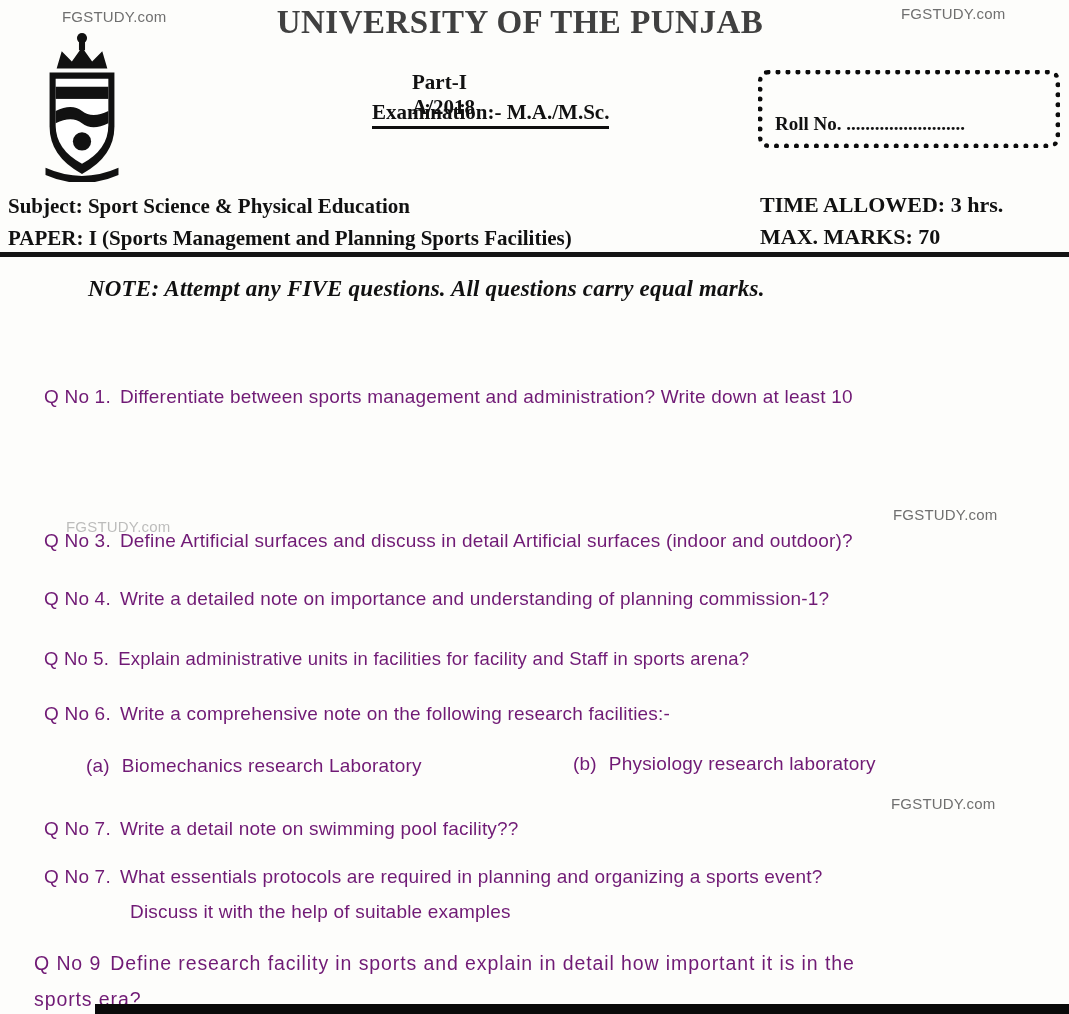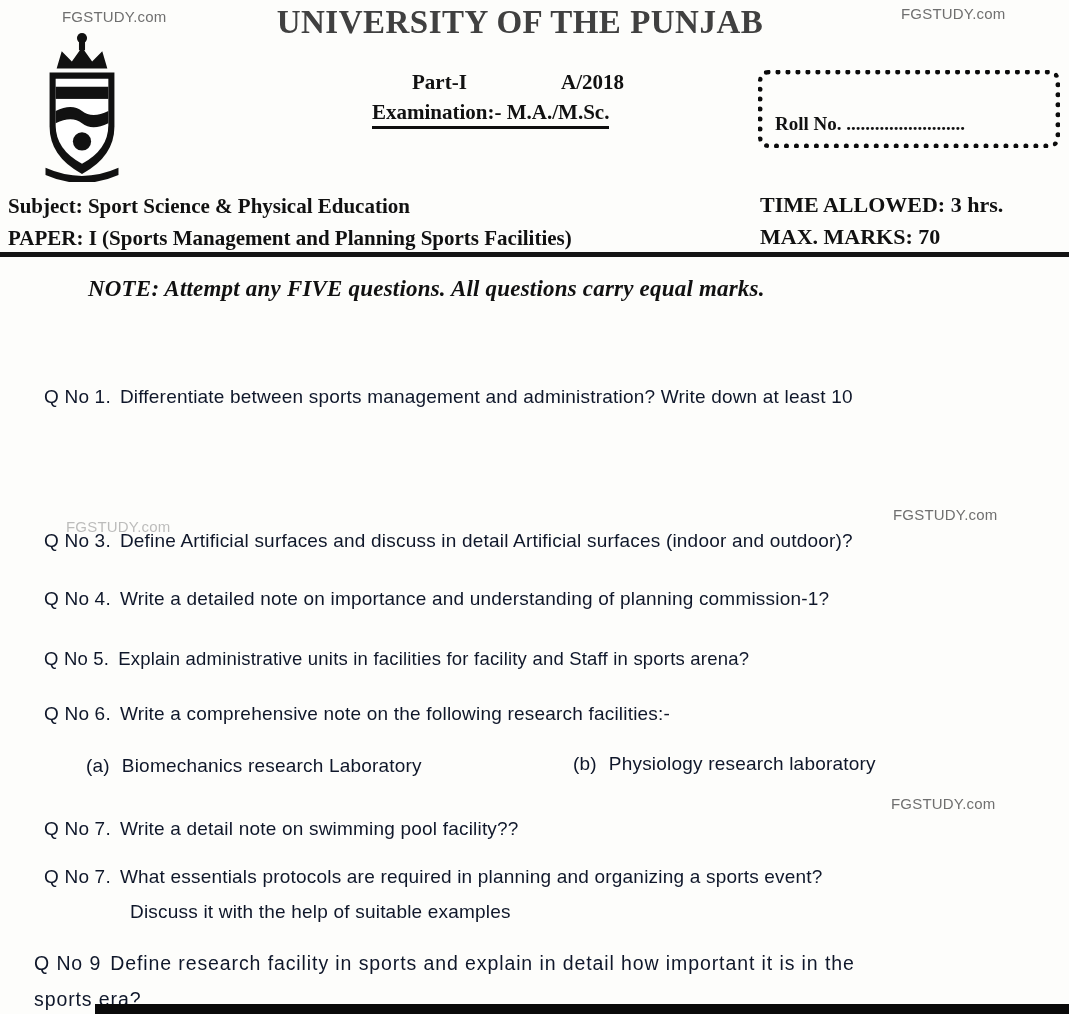--- a/index.html
+++ b/index.html
@@ -14,21 +14,21 @@
     font-size:15px; color:#6f6f6f; letter-spacing:.2px;
   }
   .wm.faint { opacity:.45; }
   .title {
     position:absolute; top:4px; left:0; width:1040px; text-align:center;
     font-size:33px; font-weight:bold; letter-spacing:.5px; color:#404040;
   }
   .partline {
     position:absolute; top:70px; left:412px; width:212px;
     display:flex; justify-content:space-between;
-    font-size:21px; font-weight:bold;
+    font-size:21px; font-weight:bold;flex-direction:column;
   }
   .examination {
     position:absolute; top:100px; left:372px;
     font-size:21px; font-weight:bold;
     border-bottom:3px solid #0e0e0e; padding-bottom:1px;
   }
   .logo { position:absolute; top:30px; left:28px; width:108px; height:152px; }
   .rollbox {
     position:absolute; top:70px; left:758px; width:302px; height:78px;
     border:5px dotted #0c0c0c; border-radius:10px;
@@ -38,21 +38,21 @@
   .paper    { position:absolute; top:226px; left:8px;  font-size:21px; font-weight:bold; }
   .time     { position:absolute; top:192px; left:760px; font-size:22px; font-weight:bold; }
   .marks    { position:absolute; top:224px; left:760px; font-size:22px; font-weight:bold; }
   .rule { position:absolute; top:252px; left:0; width:1069px; height:5px; background:#141414; }
   .note {
     position:absolute; top:276px; left:88px;
     font-size:23px; font-weight:bold; font-style:italic; letter-spacing:.2px;
   }
   .q {
     position:absolute; font-family:"Liberation Sans", sans-serif;
-    font-size:19px; color:#0f172a; letter-spacing:.2px; white-space:nowrap;
+    font-size:19px; color:#701a75; letter-spacing:.2px; white-space:nowrap;
   }
   .qlabel { margin-right:9px; }
   .sublabel { margin-right:12px; }
   .q1l1 { top:386px; left:44px; }
   .q1l2 { top:423px; left:116px; }
   .q2   { top:473px; left:44px; }
   .q3   { top:530px; left:44px; }
   .q4   { top:588px; left:44px; }
   .q5   { top:648px; left:44px; font-size:18.5px; }
   .q6   { top:703px; left:44px; }

